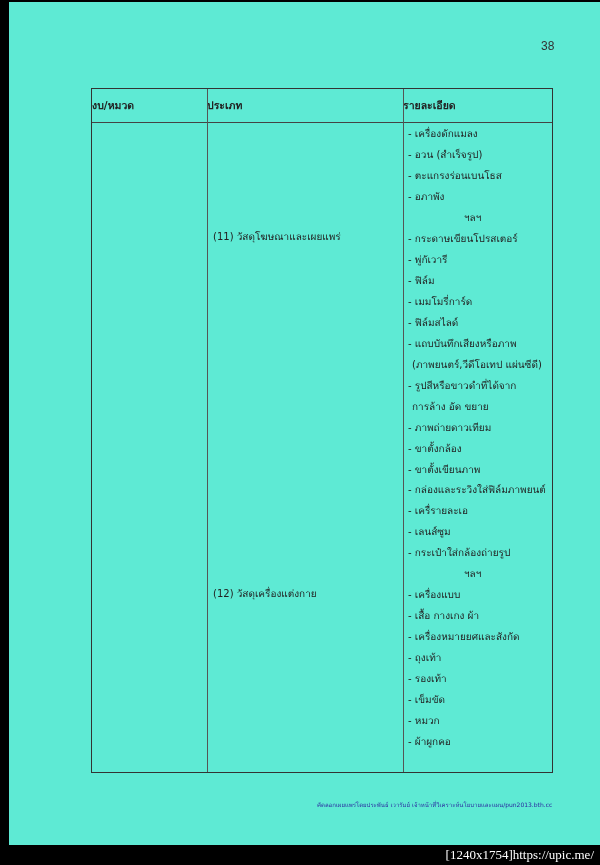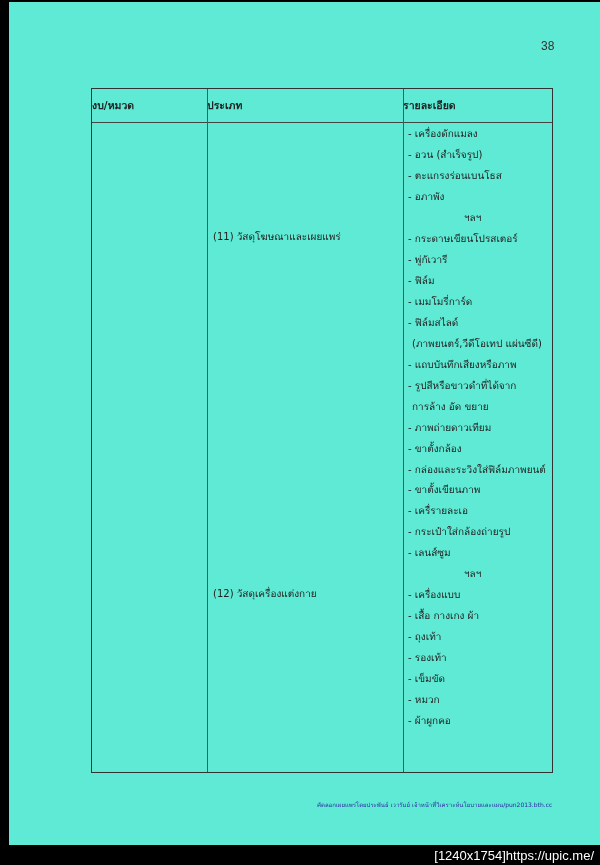--- a/index.html
+++ b/index.html
@@ -98,21 +98,21 @@
       top: 798px;
       font-family: "DejaVu Sans", sans-serif;
       font-size: 6px;
       color: #2a2aa0;
       white-space: nowrap;
     }
     .watermark {
       position: absolute;
       right: 6px;
       bottom: 2px;
-      font-family: Liberation Sans, sans-serif;
+      font-family: Liberation Serif, serif;
       font-size: 13px;
       color: #fff;
       white-space: nowrap;
     }
   </style>
 </head>
 <body>
 
 <div class="page">
   <div class="page-number">38</div>
@@ -133,34 +133,35 @@
       <div class="detail-line">- เครื่องดักแมลง</div>
       <div class="detail-line">- อวน (สำเร็จรูป)</div>
       <div class="detail-line">- ตะแกรงร่อนเบนโธส</div>
       <div class="detail-line">- อภาพัง</div>
       <div class="detail-line etc">ฯลฯ</div>
       <div class="detail-line">- กระดาษเขียนโปรสเตอร์</div>
       <div class="detail-line">- พู่กัเวารี</div>
       <div class="detail-line">- ฟิล์ม</div>
       <div class="detail-line">- เมมโมรี่การ์ด</div>
       <div class="detail-line">- ฟิล์มสไลด์</div>
+      <div class="detail-line">- แถบบันทึกเสียงหรือภาพ</div>
       <div class="detail-line cont">(ภาพยนตร์,วีดีโอเทป แผ่นซีดี)</div>
-      <div class="detail-line">- แถบบันทึกเสียงหรือภาพ</div>
       <div class="detail-line">- รูปสีหรือขาวดำที่ได้จาก</div>
       <div class="detail-line cont">การล้าง อัด ขยาย</div>
       <div class="detail-line">- ภาพถ่ายดาวเทียม</div>
       <div class="detail-line">- ขาตั้งกล้อง</div>
+      <div class="detail-line">- ขาตั้งเขียนภาพ</div>
       <div class="detail-line">- กล่องและระวิงใส่ฟิล์มภาพยนต์</div>
-      <div class="detail-line">- ขาตั้งเขียนภาพ</div>
       <div class="detail-line">- เครื่รายละเอ</div>
+      <div class="detail-line">- เลนส์ซูม</div>
       <div class="detail-line">- กระเป๋าใส่กล้องถ่ายรูป</div>
-      <div class="detail-line">- เลนส์ซูม</div>
       <div class="detail-line etc">ฯลฯ</div>
       <div class="detail-line">- เครื่องแบบ</div>
       <div class="detail-line">- เสื้อ กางเกง ผ้า</div>
+      <div class="detail-line">- เครื่องหมายยศและสังกัด</div>
       <div class="detail-line">- ถุงเท้า</div>
       <div class="detail-line">- รองเท้า</div>
       <div class="detail-line">- เข็มขัด</div>
       <div class="detail-line">- หมวก</div>
       <div class="detail-line">- ผ้าผูกคอ</div>
     </div>
   </div>
 
   <div class="footer-note">คัดลอกเผยแพร่โดยประพันธ์ เวารัมย์ เจ้าหน้าที่วิเคราะห์นโยบายและแผน/pun2013.bth.cc</div>
 </div>

